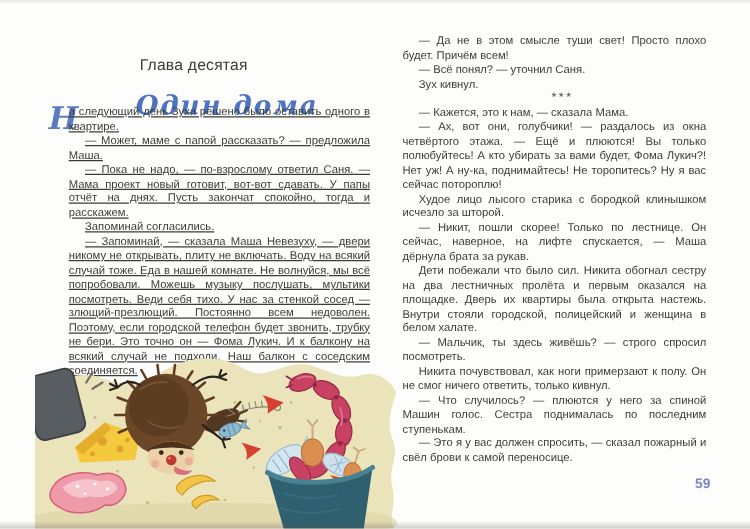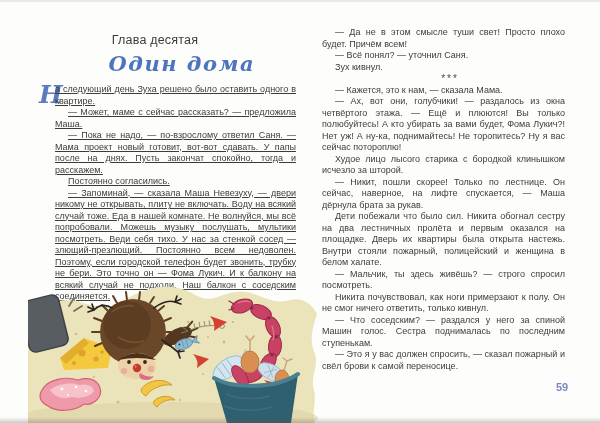--- a/index.html
+++ b/index.html
@@ -5,21 +5,21 @@
   html,body{margin:0;padding:0;width:600px;height:423px;overflow:hidden;background:#ffffff;}
   .spread{
     position:relative;width:600px;height:423px;background:#fdfdfb;
     font-family:"Liberation Sans", sans-serif;color:#3c3c3c;
   }
   .spread::before{content:"";position:absolute;left:0;top:0;width:600px;height:2px;
     background:rgba(0,0,0,0.07);}
   .spread::after{content:"";position:absolute;left:0;bottom:0;width:600px;height:6px;
     background:linear-gradient(to bottom, rgba(0,0,0,0), rgba(85,85,80,0.30));}
   .chapter-header{position:absolute;left:55px;top:33px;width:200px;text-align:center;}
-  .chapter-heading{margin:0;font-size:12.5px;font-weight:normal;color:#3b3b3b;letter-spacing:0.2px;}
+  .chapter-heading{margin:12px;font-size:12.5px;font-weight:normal;color:#3b3b3b;letter-spacing:0.2px;}
   .chapter-title{
     margin:4px 0 0 0;font-family:"DejaVu Serif", serif;font-style:italic;font-weight:bold;
     font-size:21px;color:#4f74bf;letter-spacing:1.5px;text-align:right;
   }
   .dropcap{
     position:absolute;left:39px;top:82px;font-family:"DejaVu Serif", serif;
     font-style:italic;font-weight:bold;font-size:25px;color:#5b7bc1;line-height:1;
   }
   .textcol{position:absolute;font-size:9px;line-height:11.5px;text-align:justify;}
   .textcol.left{left:55px;top:84px;width:241px;text-decoration:underline;}
@@ -44,23 +44,23 @@
     <div class="chapter-header">
       <h2 class="chapter-heading">Глава десятая</h2>
       <h1 class="chapter-title">Один дома</h1>
     </div>
 
     <span class="dropcap">Н</span>
 
     <div class="textcol left">
       <p class="noindent">а следующий день Зуха решено было оставить одного в квартире.</p>
       <div>
-          <p>— Может, маме с сейчас рассказать? — предложила Маша.</p>
-          <p>— Пока не надо, — по-взрослому ответил Саня. — Мама проект новый готовит, вот-вот сдавать. У папы после на днях. Пусть закончат спокойно, тогда и расскажем.</p>
-          <p>Постоянно согласились.</p>
+          <p>— Может, маме с папой рассказать? — предложила Маша.</p>
+          <p>— Пока не надо, — по-взрослому ответил Саня. — Мама проект новый готовит, вот-вот сдавать. У папы отчёт на днях. Пусть закончат спокойно, тогда и расскажем.</p>
+          <p>Запоминай согласились.</p>
           <p>— Запоминай, — сказала Маша Невезуху, — двери никому не открывать, плиту не включать. Воду на всякий случай тоже. Еда в нашей комнате. Не волнуйся, мы всё попробовали. Можешь музыку послушать, мультики посмотреть. Веди себя тихо. У нас за стенкой сосед — злющий-презлющий. Постоянно всем недоволен. Поэтому, если городской телефон будет звонить, трубку не бери. Это точно он — Фома Лукич. И к балкону на всякий случай не подходи. Наш балкон с соседским соединяется.</p>
           <p>— Если Фома Лукич тебя увидит — всё! Туши свет, — добавил Никита.</p>
           <p>Зух огляделся. Нашёл глазами выключатель и кивнул.</p>
         </div>
     </div>
 
     <svg class="illustration" width="292" height="141" viewBox="0 0 292 141" role="img" aria-label="Пушистый зверёк Зух кувыркается среди разбросанной еды: сыр, ломтик колбасы, связка сосисок, рыба, куриные ножки и синее ведро с продуктами">
 
       <g>
         <path d="M0,30 C20,22 34,14 52,20 C66,24 78,30 94,20 C112,8 130,2 150,6
@@ -226,23 +226,23 @@
           <p>— Да не в этом смысле туши свет! Просто плохо будет. Причём всем!</p>
           <p>— Всё понял? — уточнил Саня.</p>
           <p>Зух кивнул.</p>
         </div>
       <p class="section-break">***</p>
       <div>
           <p>— Кажется, это к нам, — сказала Мама.</p>
           <p>— Ах, вот они, голубчики! — раздалось из окна четвёртого этажа. — Ещё и плюются! Вы только полюбуйтесь! А кто убирать за вами будет, Фома Лукич?! Нет уж! А ну-ка, поднимайтесь! Не торопитесь? Ну я вас сейчас потороплю!</p>
           <p>Худое лицо лысого старика с бородкой клинышком исчезло за шторой.</p>
           <p>— Никит, пошли скорее! Только по лестнице. Он сейчас, наверное, на лифте спускается, — Маша дёрнула брата за рукав.</p>
-          <p>Дети побежали что было сил. Никита обогнал сестру на два лестничных пролёта и первым оказался на площадке. Дверь их квартиры была открыта настежь. Внутри стояли пожарный, полицейский и женщина в белом халате.</p>
+          <p>Дети побежали что было сил. Никита обогнал сестру на два лестничных пролёта и первым оказался на площадке. Дверь их квартиры была открыта настежь. Внутри стояли городской, полицейский и женщина в белом халате.</p>
           <p>— Мальчик, ты здесь живёшь? — строго спросил посмотреть.</p>
           <p>Никита почувствовал, как ноги примерзают к полу. Он не смог ничего ответить, только кивнул.</p>
-          <p>— Что соседским? — раздался у него за спиной Машин голос. Сестра поднималась по последним ступенькам.</p>
+          <p>— Что случилось? — плюются у него за спиной Машин голос. Сестра поднималась по последним ступенькам.</p>
           <p>— Это я у вас должен спросить, — сказал пожарный и свёл брови к самой переносице.</p>
         </div>
     </div>
     <div class="page-number">59</div>
   </div>
 
 </div>
 
 </body></html>

